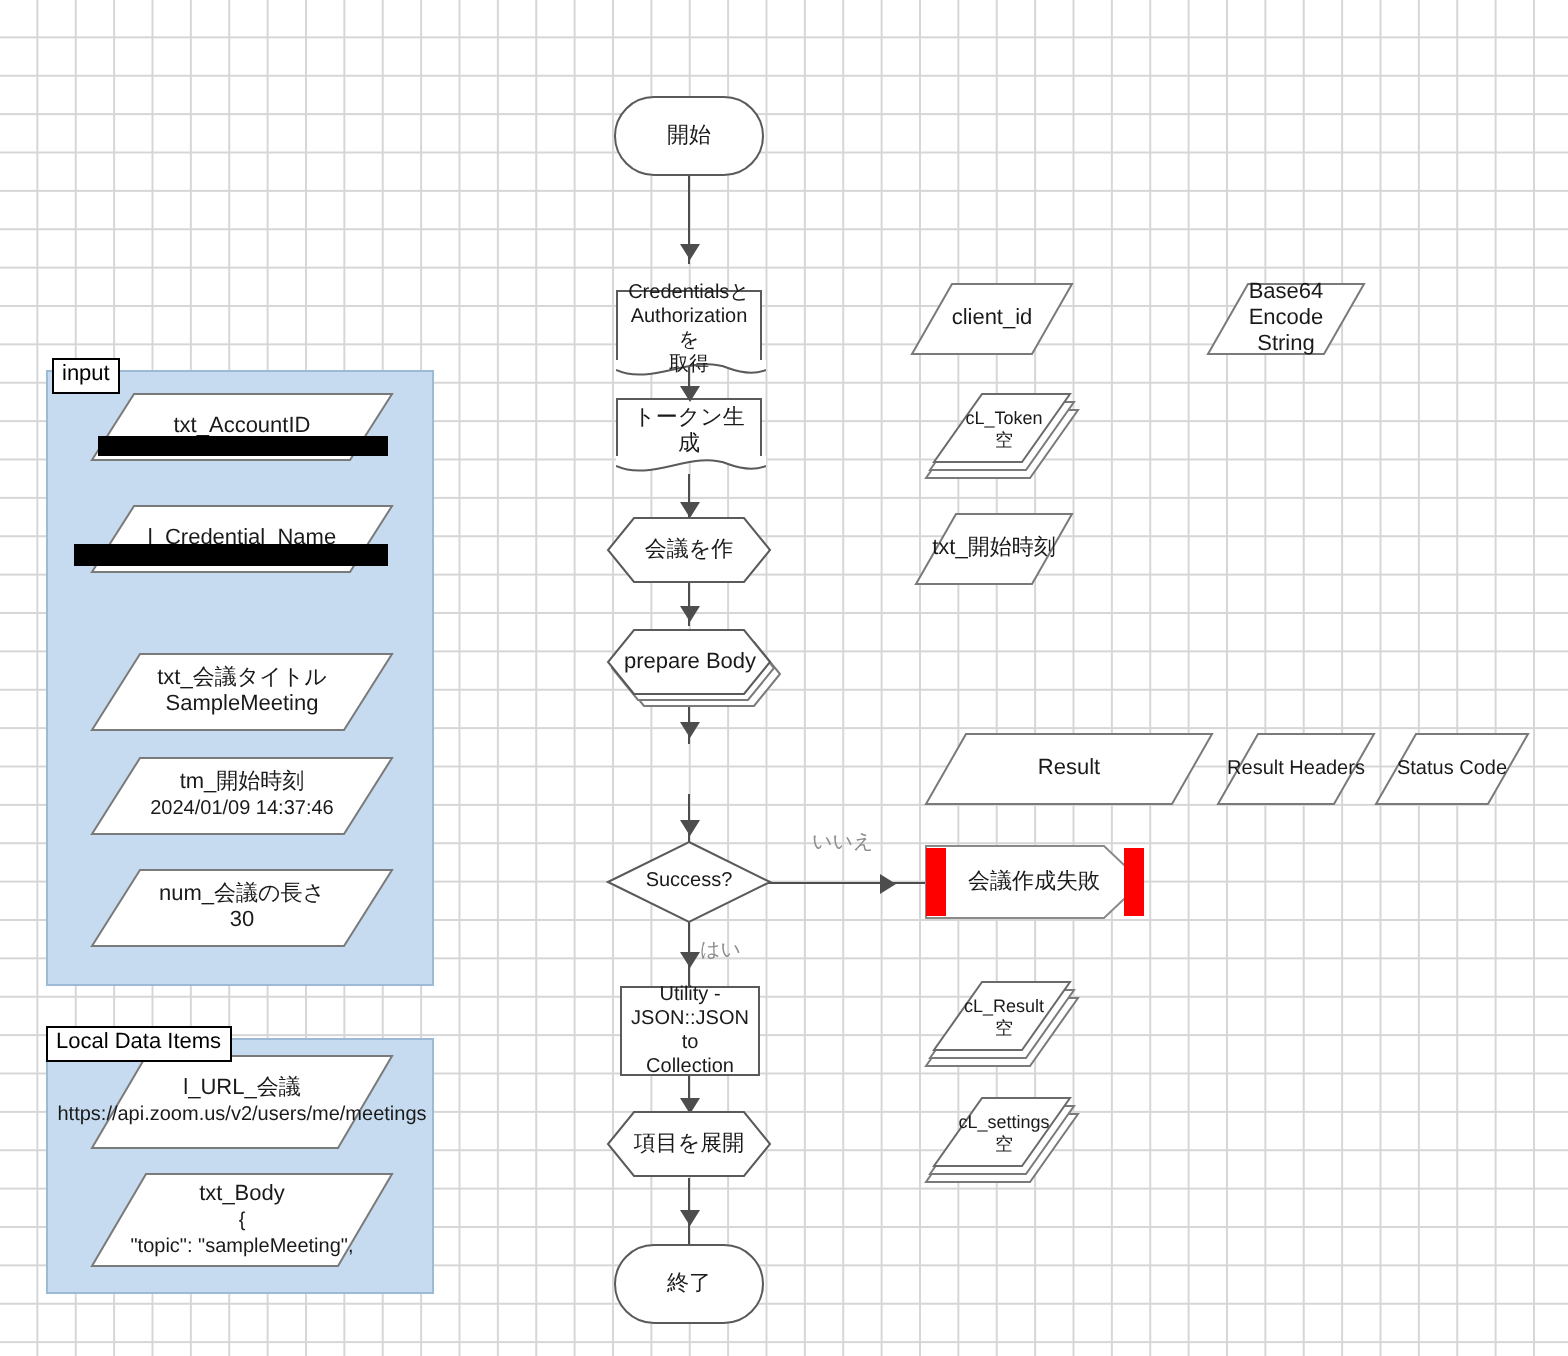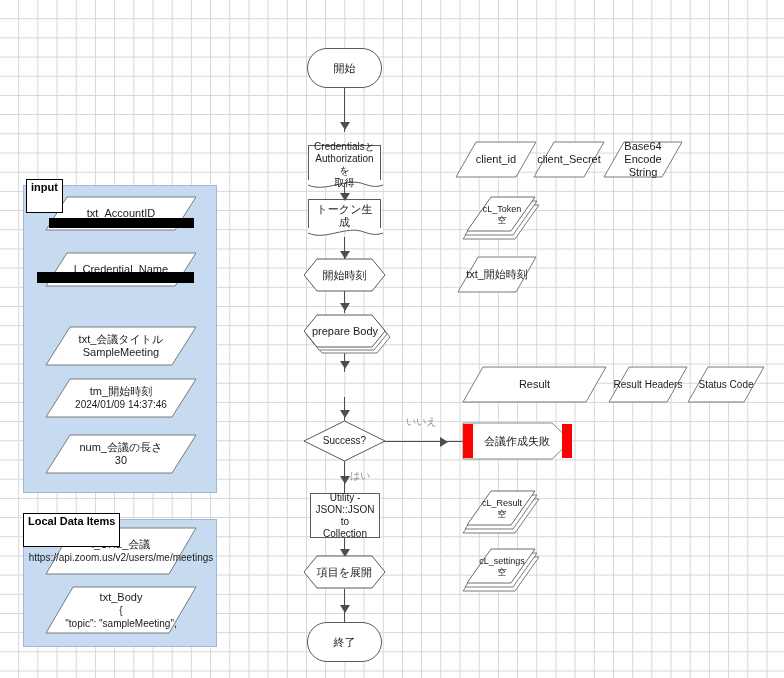--- a/index.html
+++ b/index.html
@@ -67,25 +67,24 @@
     background: #c6dbef;
     border: 1px solid #9dbad4;
     box-sizing: border-box;
   }
   .group-tag {
     position: absolute;
     background: #ffffff;
     border: 1px solid #000000;
     font-size: 11px;
     line-height: 13px;
-    padding: 1px 4px 18px 4px;
+    padding: 1px 4px 2px 4px;
     box-sizing: border-box;
     white-space: nowrap;
     z-index: 5;
-    font-weight: bold;
   }
 
   
   .term {
     background: #ffffff;
     border: 1px solid #5a5a5a;
     border-radius: 999px;
   }
 
   
@@ -298,21 +297,21 @@
     <svg class="wave" viewBox="0 0 75 12" preserveAspectRatio="none">
       <path d="M0,0 L0,5 C18,13 38,-3 56,4 C64,7 70,7 75,5 L75,0 Z" fill="#ffffff" stroke="none"></path>
       <path d="M0,5 C18,13 38,-3 56,4 C64,7 70,7 75,5" fill="none" stroke="#5a5a5a" stroke-width="1"></path>
     </svg>
   </div>
 
   <div class="node hex" style="left:303px; top:258px; width:83px; height:34px;">
     <svg viewBox="0 0 83 34" preserveAspectRatio="none">
       <polygon points="14,1 69,1 82,17 69,33 14,33 1,17" fill="#ffffff" stroke="#5a5a5a" stroke-width="1"></polygon>
     </svg>
-    <span class="lbl">開始時刻</span>
+    <span class="lbl">会議を作</span>
   </div>
 
   <div class="node stackhex" style="left:303px; top:314px; width:88px; height:40px;">
     <svg viewBox="0 0 88 40" preserveAspectRatio="none">
       <polygon points="19,7 74,7 87,23 74,39 19,39 6,23" fill="#ffffff" stroke="#7a7a7a" stroke-width="1"></polygon>
       <polygon points="16,4 71,4 84,20 71,36 16,36 3,20" fill="#ffffff" stroke="#7a7a7a" stroke-width="1"></polygon>
       <polygon points="14,1 69,1 82,17 69,33 14,33 1,17" fill="#ffffff" stroke="#5a5a5a" stroke-width="1"></polygon>
     </svg>
     <span class="lbl" style="margin-left:-4px; margin-top:-5px;">prepare Body</span>
   </div>
@@ -351,26 +350,20 @@
   <div class="red-bar" style="left:463px; top:424px; width:10px; height:34px;"></div>
   <div class="red-bar" style="left:562px; top:424px; width:10px; height:34px;"></div>
 
   <div class="node para" style="left:455px; top:141px; width:82px; height:37px;">
     <svg viewBox="0 0 82 37" preserveAspectRatio="none">
       <polygon points="21,1 81,1 61,36 1,36" fill="#ffffff" stroke="#7a7a7a" stroke-width="1"></polygon>
     </svg>
     <span class="lbl">client_id</span>
   </div>
 
-  <div class="node para" style="left:533px; top:141px; width:72px; height:37px;">
-    <svg viewBox="0 0 72 37" preserveAspectRatio="none">
-      <polygon points="21,1 71,1 51,36 1,36" fill="#ffffff" stroke="#7a7a7a" stroke-width="1"></polygon>
-    </svg>
-    <span class="lbl">client_Secret</span>
-  </div>
 
   <div class="node para" style="left:603px; top:141px; width:80px; height:37px;">
     <svg viewBox="0 0 80 37" preserveAspectRatio="none">
       <polygon points="21,1 79,1 59,36 1,36" fill="#ffffff" stroke="#7a7a7a" stroke-width="1"></polygon>
     </svg>
     <span class="lbl">Base64 Encode
 String</span>
   </div>
 
   <div class="node stackpara" style="left:462px; top:196px; width:78px; height:44px;">

